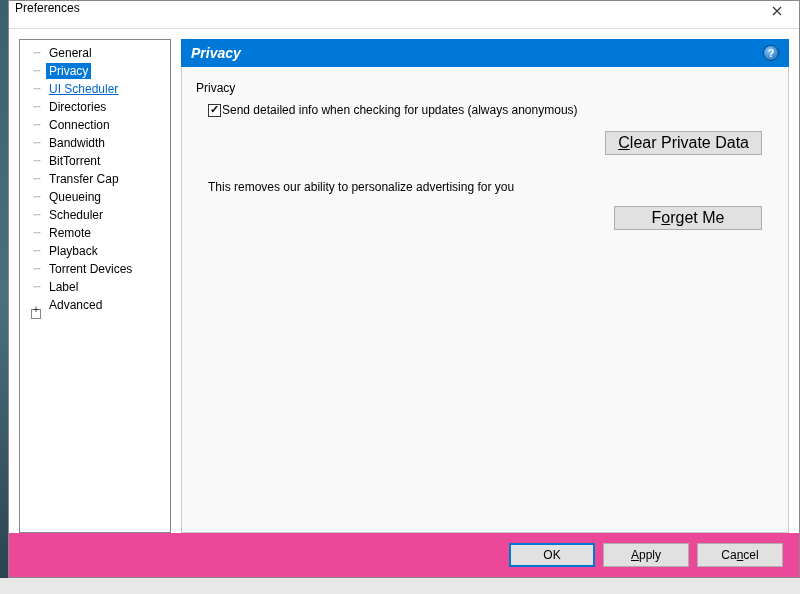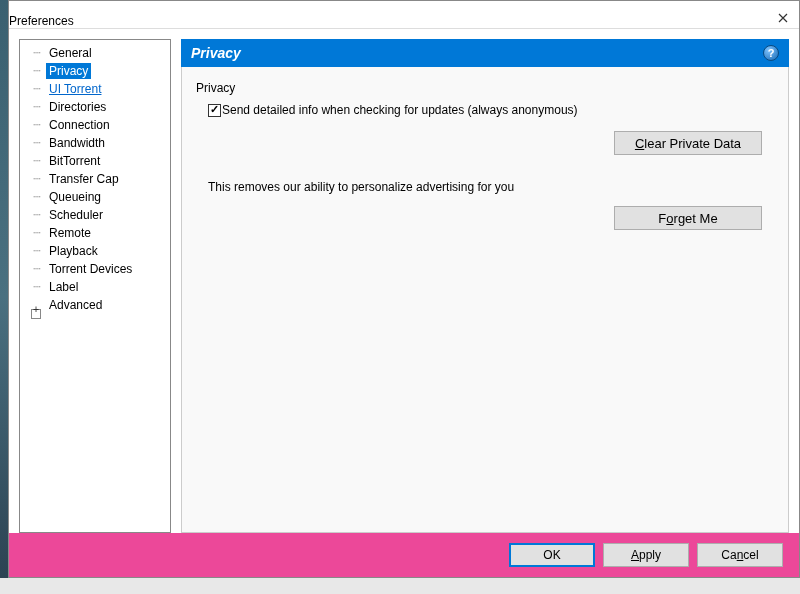--- a/index.html
+++ b/index.html
@@ -40,22 +40,22 @@
       width: 792px;
       height: 578px;
       background: #fff;
       border: 1px solid #888;
       display: flex;
       flex-direction: column;
     }
     .titlebar {
       height: 28px;
       display: flex;
-      align-items: flex-end;
-      padding: 0 0;
+      align-items: flex-start;
+      padding: 0 6px;
       font-size: 12px;
       color: #000;
       border-bottom: 1px solid #ddd;
       background: #fff;
     }
     .titlebar-text { flex: 1; }
     .titlebar-close {
       width: 32px; height: 20px;
       display: flex; align-items: center; justify-content: center;
       font-size: 13px;
@@ -202,21 +202,21 @@
     .btn-row {
       display: flex;
       justify-content: flex-end;
       margin: 0 12px 24px 12px;
     }
     .win-button {
       min-width: 148px;
       height: 24px;
       background: #e1e1e1;
       border: 1px solid #adadad;
-      font-size: 13px;
+      font-size: 16px;
       font-family: inherit;
       cursor: pointer;
       padding: 0 12px;
     }
     .win-button .u { text-decoration: underline; }
     .dialog-footer {
       height: 44px;
       display: flex;
       align-items: center;
       justify-content: flex-end;
@@ -263,21 +263,21 @@
       <div class="tree-item">
         <span class="tree-prefix">┈</span>
         <span class="tree-label">General</span>
       </div>
       <div class="tree-item selected">
         <span class="tree-prefix">┈</span>
         <span class="tree-label">Privacy</span>
       </div>
       <div class="tree-item link">
         <span class="tree-prefix">┈</span>
-        <span class="tree-label">UI Torrent</span>
+        <span class="tree-label">UI Scheduler</span>
       </div>
       <div class="tree-item">
         <span class="tree-prefix">┈</span>
         <span class="tree-label">Directories</span>
       </div>
       <div class="tree-item">
         <span class="tree-prefix">┈</span>
         <span class="tree-label">Connection</span>
       </div>
       <div class="tree-item">

